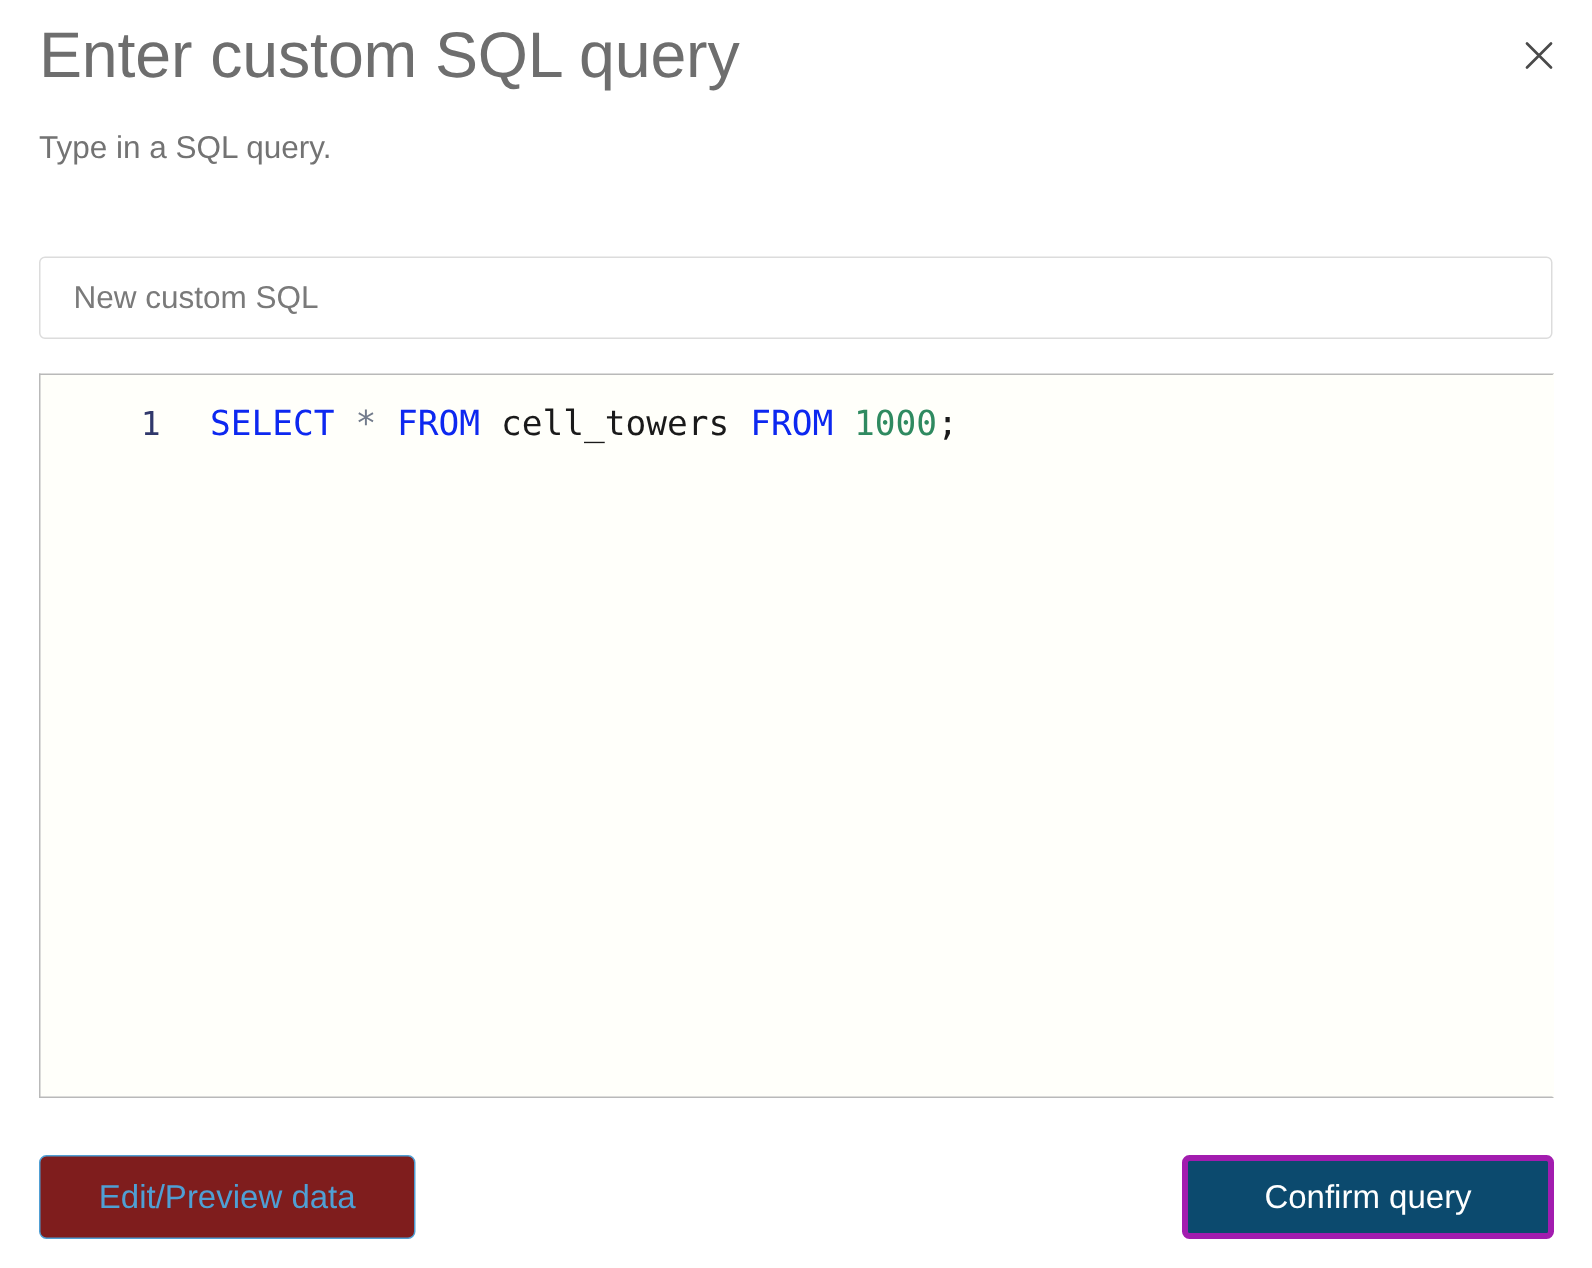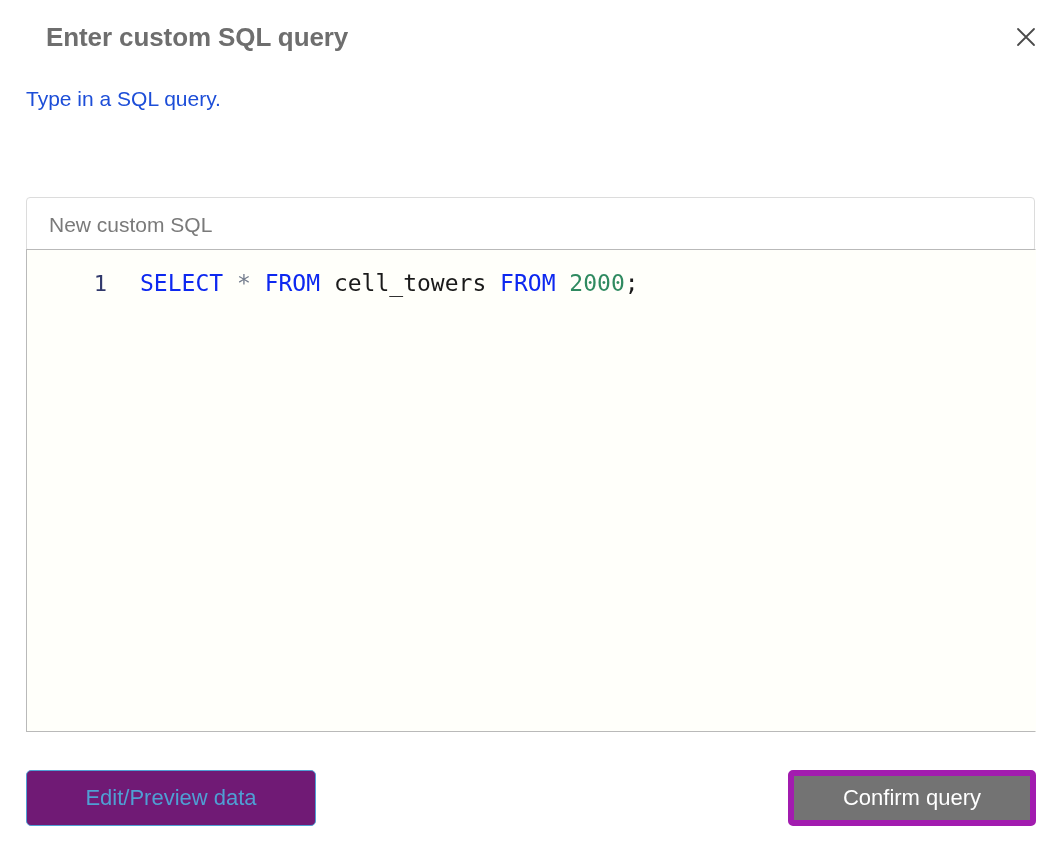--- a/index.html
+++ b/index.html
@@ -23,27 +23,26 @@
     height: 845px;
     background: #ffffff;
     box-sizing: border-box;
   }
 
   
   .dialog-title {
     position: absolute;
     left: 26px;
     top: 14px;
-    font-size: 26px;
+    font-size: 43px;
     line-height: 46px;
-    font-weight: 700;
+    font-weight: 400;
     color: #6e6e6e;
     letter-spacing: -0.1px;
     white-space: nowrap;
-    margin-left: 20px;
   }
 
   .close-button {
     position: absolute;
     right: 14px;
     top: 16px;
     width: 42px;
     height: 42px;
     display: flex;
     align-items: center;
@@ -55,41 +54,40 @@
   }
   .close-button svg { display: block; }
 
   .dialog-subtitle {
     position: absolute;
     left: 26px;
     top: 84px;
     font-size: 21px;
     line-height: 30px;
     font-weight: 400;
-    color: #1d4ed8;
+    color: #737373;
     white-space: nowrap;
   }
 
   
   .name-input {
     position: absolute;
     left: 26px;
     top: 171px;
     width: 1009px;
     height: 55px;
     box-sizing: border-box;
     border: 1px solid #dcdcdc;
     border-radius: 4px;
     background: #ffffff;
     font-family: "Liberation Sans", sans-serif;
     font-size: 21px;
     color: #2b2b2b;
     padding: 0 22px;
     outline: none;
-    margin-top: 26px;
   }
   .name-input::placeholder {
     color: #7a7a7a;
     opacity: 1;
   }
 
   
   .sql-editor {
     position: absolute;
     left: 26px;
@@ -149,34 +147,34 @@
     display: flex;
     align-items: center;
     justify-content: center;
     cursor: pointer;
     padding: 0;
   }
 
   .btn-secondary {
     left: 26px;
     top: 770px;
-    width: 290px;
+    width: 251px;
     height: 56px;
-    background: #701a75;
+    background: #7f1d1d;
     border: 1px solid #4f9fd4;
     color: #4f9fd4;
   }
 
   .btn-primary {
     left: 788px;
     top: 770px;
     width: 248px;
     height: 56px;
-    background: #737373;
-    border: 6px solid #a21caf;
+    background: #0c4a6e;
+    border: 4px solid #a21caf;
     color: #ffffff;
   }
 </style>
 </head>
 <body>
 
 <div class="dialog">
 
   <div class="dialog-title">Enter custom SQL query</div>
 
@@ -186,21 +184,21 @@
     </svg>
   </button>
 
   <div class="dialog-subtitle">Type in a SQL query.</div>
 
   <input class="name-input" type="text" placeholder="New custom SQL" style="">
 
   <div class="sql-editor">
     <div class="code-line">
       <span class="gutter">1</span>
-      <span class="code-text"><span class="tok-kw">SELECT</span><span> </span><span class="tok-star">*</span><span> </span><span class="tok-kw">FROM</span><span> </span><span class="tok-id">cell_towers</span><span> </span><span class="tok-kw">FROM</span><span> </span><span class="tok-num">2000</span><span class="tok-punc">;</span></span>
+      <span class="code-text"><span class="tok-kw">SELECT</span><span> </span><span class="tok-star">*</span><span> </span><span class="tok-kw">FROM</span><span> </span><span class="tok-id">cell_towers</span><span> </span><span class="tok-kw">FROM</span><span> </span><span class="tok-num">1000</span><span class="tok-punc">;</span></span>
     </div>
   </div>
 
   <button class="btn btn-secondary">Edit/Preview data</button>
 
   <button class="btn btn-primary">Confirm query</button>
 
 </div>
 
 </body></html>

